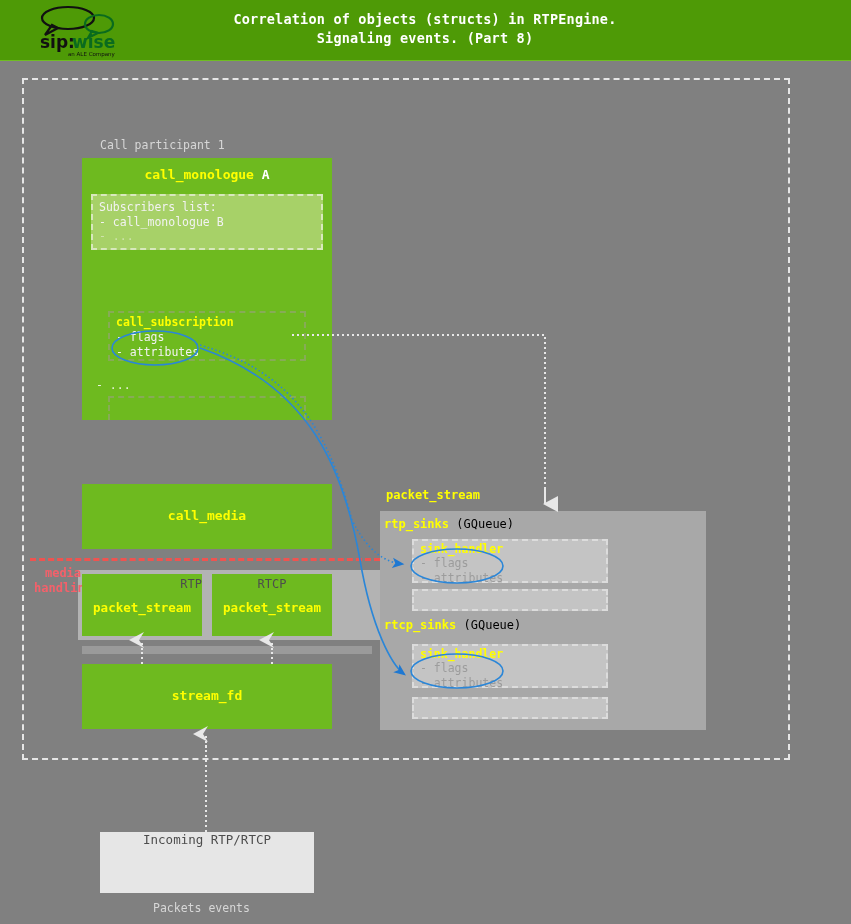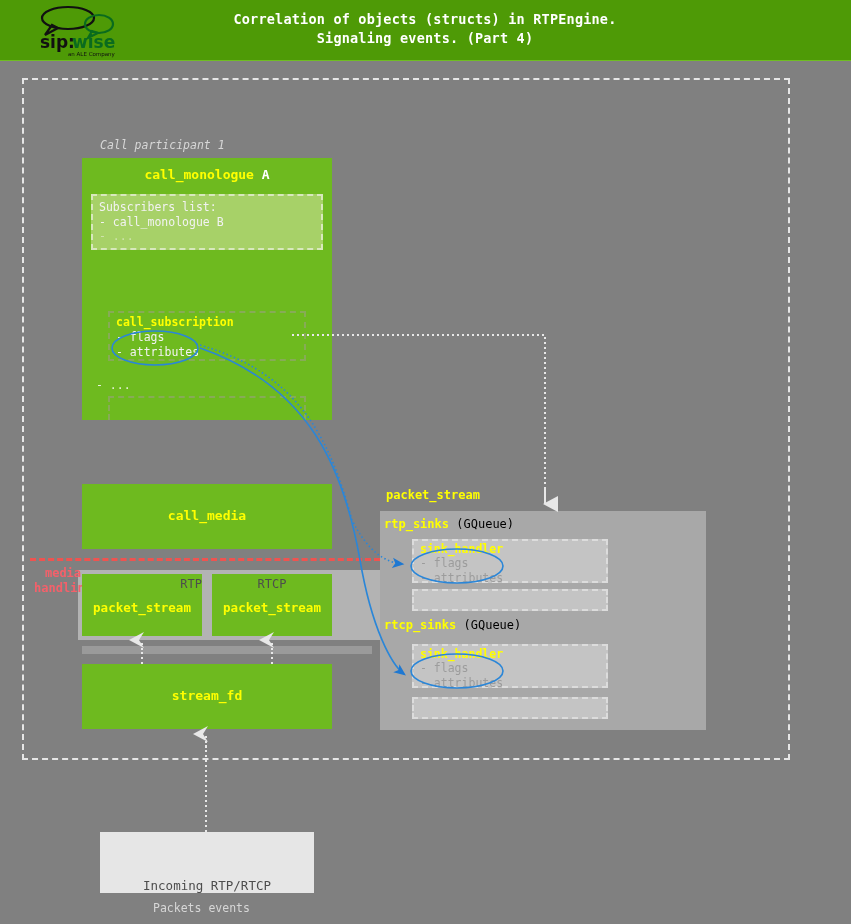--- a/index.html
+++ b/index.html
@@ -97,21 +97,21 @@
   }
   .media-label{
     position:absolute;color:#f4606a;font-weight:bold;font-size:12px;
     line-height:15px;text-align:center;width:62px;
   }
 
   
   .incoming{
     position:absolute;background:#e6e6e6;
     color:#4d4d4d;font-size:12.5px;
-    display:flex;align-items:flex-end;justify-content:center;
+    display:flex;align-items:flex-start;justify-content:center;
   }
   .packets-caption{
     position:absolute;color:#d7d7d7;font-size:11.5px;white-space:nowrap;
   }
 
   .ov{position:absolute;left:0;top:0;width:851px;height:924px;pointer-events:none;}
   .small-label{
     position:absolute;color:#4d4d4d;font-size:12px;white-space:nowrap;text-align:center;
   }
   .yl-label{
@@ -131,27 +131,27 @@
         <path d="M22 21 L15 31 L28 24 Z" fill="none" stroke="#111111" stroke-width="2.2"></path>
         <ellipse cx="69" cy="20" rx="14" ry="9" fill="none" stroke="#0a6b1e" stroke-width="2.2"></ellipse>
         <path d="M62 27 L58 34 L68 29 Z" fill="none" stroke="#0a6b1e" stroke-width="2.2"></path>
         <text x="10" y="44" font-family="'DejaVu Sans',sans-serif" font-size="17" font-weight="bold" fill="#111111">sip:</text>
         <text x="42" y="44" font-family="'DejaVu Sans',sans-serif" font-size="17" font-weight="bold" fill="#0a6b1e">wise</text>
         <text x="38" y="52" font-family="'DejaVu Sans',sans-serif" font-size="5.5" fill="#111111">an ALE Company</text>
       </svg>
     </div>
     <div class="titlewrap">
       <div>Correlation of objects (structs) in RTPEngine.</div>
-      <div>Signaling events. (Part 4)</div>
+      <div>Signaling events. (Part 8)</div>
     </div>
   </div>
 
   <div class="outer-dashed"></div>
 
-  <div class="caption" style="left:100px;top:138px;font-style:italic;">Call participant 1</div>
+  <div class="caption" style="left:100px;top:138px;">Call participant 1</div>
 
   <div class="green-box" style="left:82px;top:158px;width:250px;height:262px;">
     <div class="box-title" style="top:9px;">
       <span>call_monologue</span>
       <span class="suffix">A</span>
     </div>
   </div>
 
   <div class="inner-panel" style="left:91px;top:194px;width:232px;height:56px;">
     <div class="row">Subscribers list:</div>

